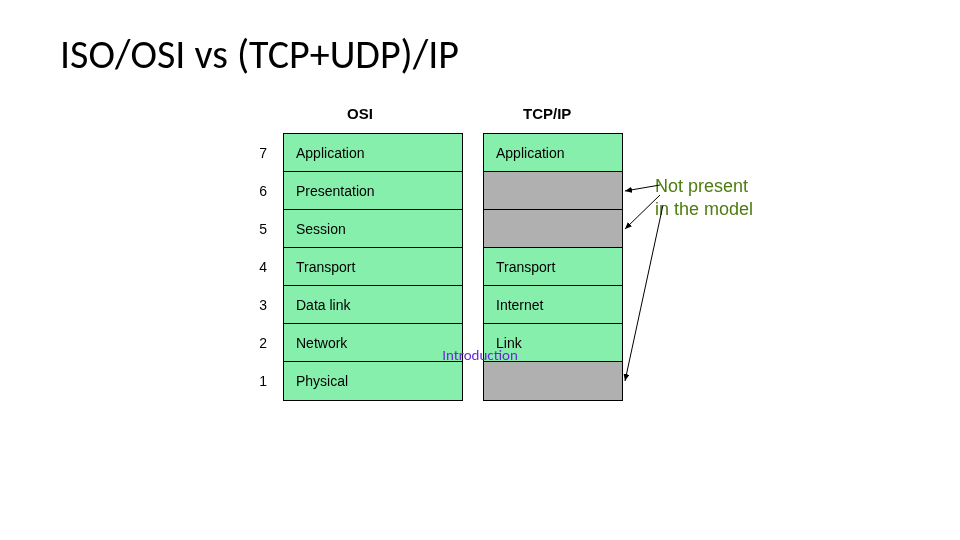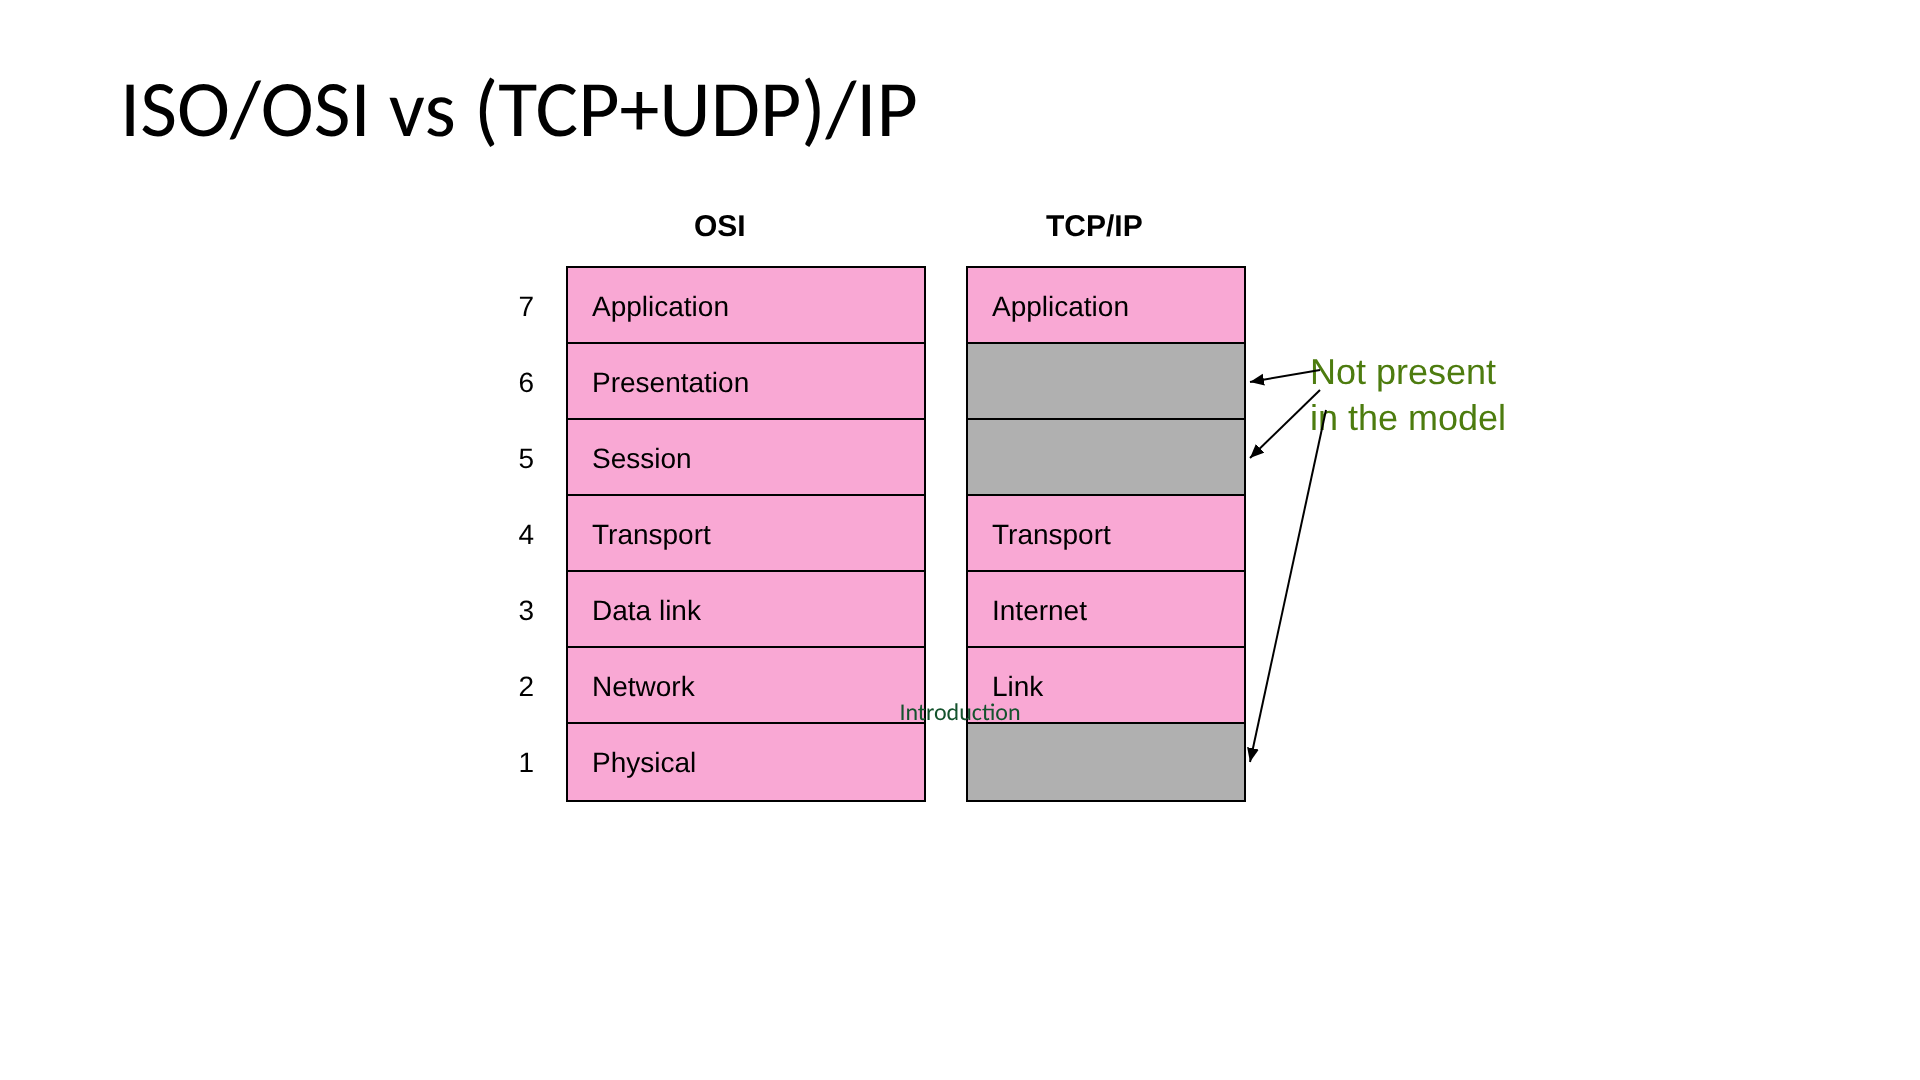--- a/index.html
+++ b/index.html
@@ -42,39 +42,39 @@
   }
   .osi-stack { left: 148px; width: 180px; }
   .tcpip-stack { left: 348px; width: 140px; }
   .cell {
     height: 38px;
     border-bottom: 1.5px solid #000;
     padding-left: 12px;
     font-size: 14px;
     line-height: 38px;
     color: #000;
-    background: #f9a8d4;
+    background: #86efac;
   }
   .cell:last-child { border-bottom: none; }
   .cell.shaded { background: #b0b0b0; }
   .note {
     position: absolute;
     left: 520px;
     top: 70px;
     font-size: 18px;
     color: #4d7c0f;
     line-height: 1.3;
   }
   .footer {
     position: absolute;
     left: 0; right: 0; bottom: 30px;
     text-align: center;
-    font-size: 12px;
+    font-size: 15px;
     font-family: "Calibri", Arial, sans-serif;
-    color: #14532d;
+    color: #6d28d9;
   }
   svg.arrows {
     position: absolute;
     left: 0; top: 0;
     width: 690px; height: 350px;
     pointer-events: none;
   }
 </style>
 </head>
 <body>

